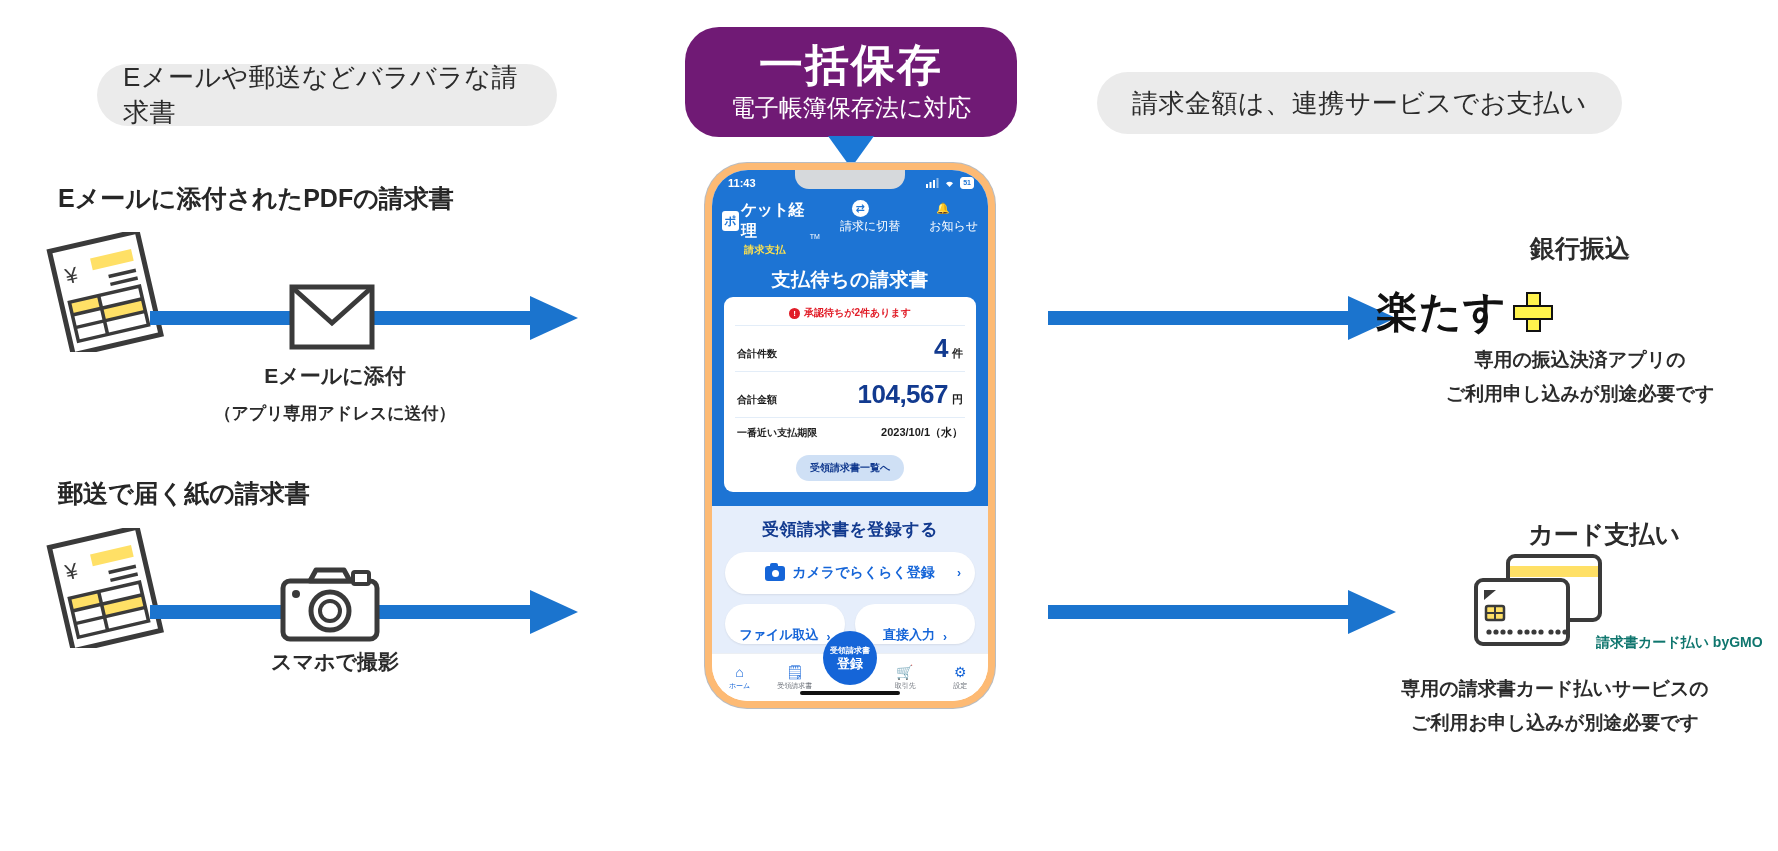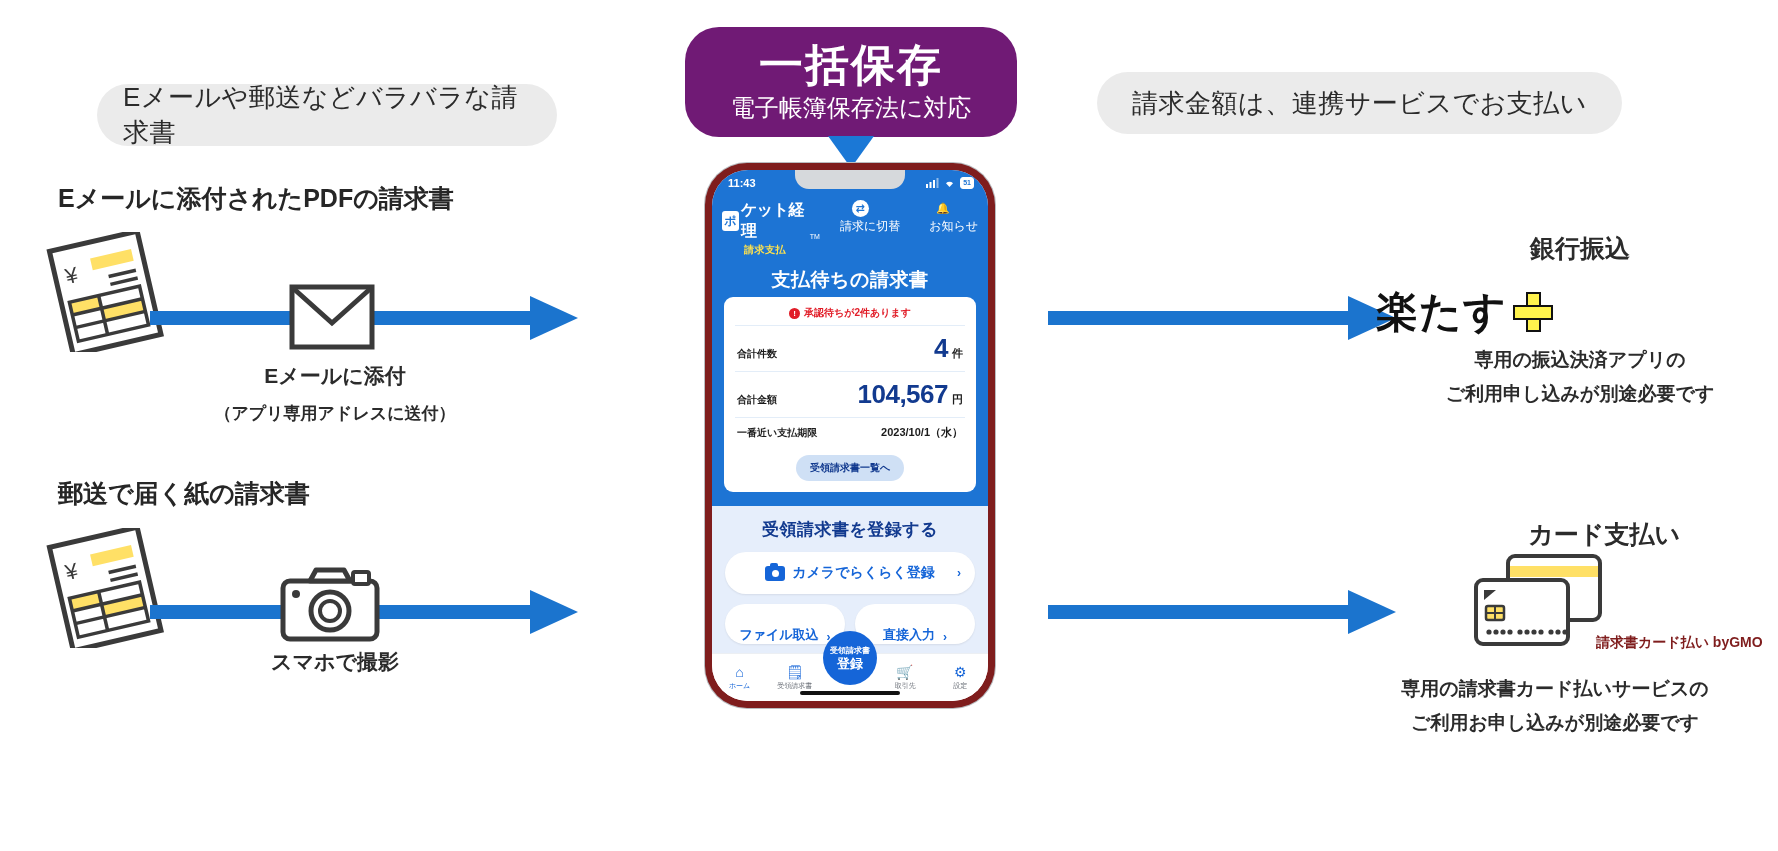--- a/index.html
+++ b/index.html
@@ -48,21 +48,21 @@
     font-size: 19px;
     font-weight: bold;
     color: #2b2b2b;
     white-space: nowrap;
     line-height: 1.75;
   }
   .tiny-note {
     position: absolute;
     font-size: 14px;
     font-weight: bold;
-    color: #7f1d1d;
+    color: #0f766e;
     white-space: nowrap;
   }
 
   
   .arrow { position: absolute; }
 
   
   .bubble {
     position: absolute;
     background: #701a75;
@@ -79,21 +79,21 @@
     border-left: 23px solid transparent;
     border-right: 23px solid transparent;
     border-top: 32px solid #1b78d6;
   }
 
   
   .phone {
     position: absolute;
     left: 705px; top: 163px;
     width: 290px; height: 545px;
-    background: #7f1d1d;
+    background: #fdba74;
     border-radius: 42px;
     padding: 7px;
     box-shadow: 0 0 0 1px #b9bcc0;
   }
   .phone-inner {
     width: 100%; height: 100%;
     background: #ffffff;
     border-radius: 36px;
     overflow: hidden;
     position: relative;
@@ -251,21 +251,21 @@
     border: 2.5px solid #111; box-sizing: border-box;
   }
   .plus-mark::before { left: 13px; top: 0; width: 15px; height: 40px; }
   .plus-mark::after { left: 0; top: 13px; width: 40px; height: 15px; }
 </style>
 </head>
 <body>
 
 <div class="stage">
 
-  <div class="pill" style="left:97px; top:84px; width:460px; height:62px;">
+  <div class="pill" style="left:97px; top:64px; width:460px; height:62px;">
     <span>Eメールや郵送などバラバラな請求書</span>
   </div>
 
   <div class="pill" style="left:1097px; top:72px; width:525px; height:62px;">
     <span>請求金額は、連携サービスでお支払い</span>
   </div>
 
   <div class="bubble" style="left:685px; top:27px; width:332px; height:110px;">
     <div class="b1">一括保存</div>
     <div class="b2">電子帳簿保存法に対応</div>

